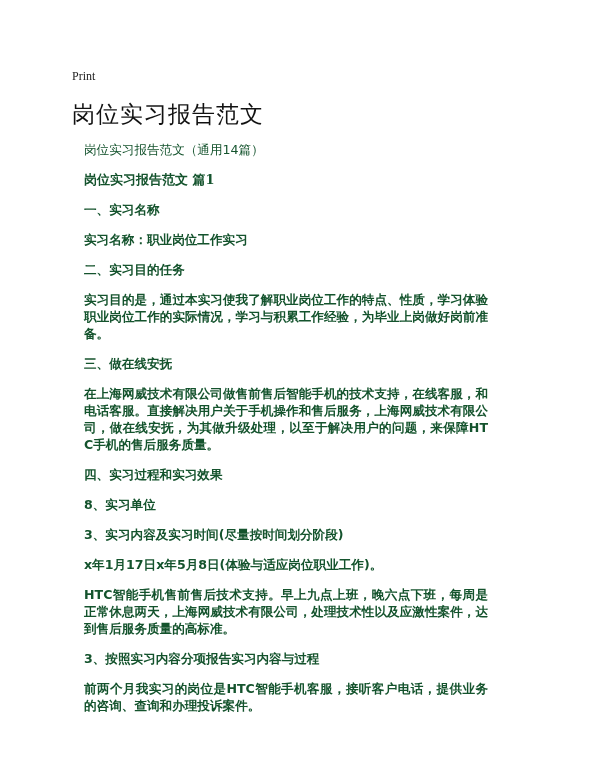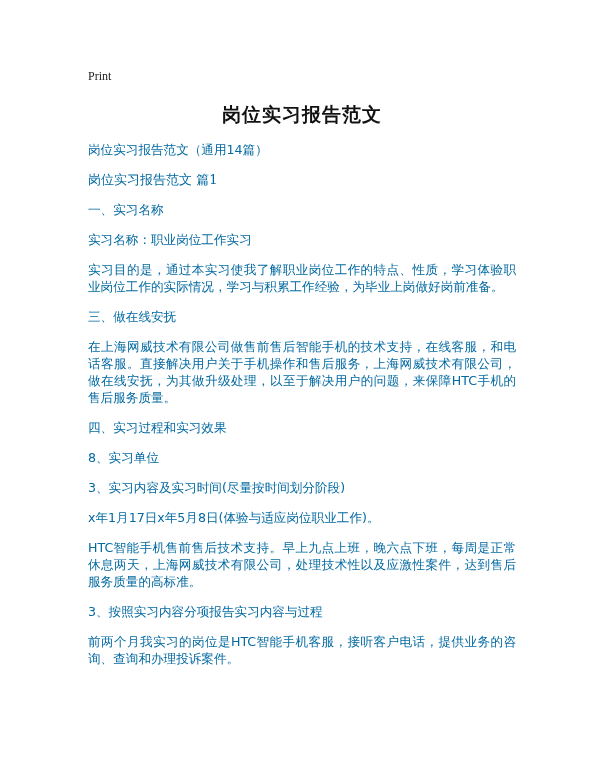--- a/index.html
+++ b/index.html
@@ -10,74 +10,75 @@
     body {
       width: 600px;
       height: 776px;
       position: relative;
       overflow: hidden;
       color: #1a1a1a;
       font-family: "DejaVu Sans", "Liberation Sans", sans-serif;
     }
     .page {
       position: absolute;
-      left: 88px;
+      left: 72px;
       top: 68px;
       width: 428px;
     }
     .print-link {
       font-family: "Liberation Serif", "DejaVu Serif", serif;
       font-size: 12px;
       color: #222;
       display: block;
       height: 16px;
       line-height: 16px;
       text-decoration: none;
     }
     .doc-title {
-      text-align: center;
-      font-size: 19px;
-      font-weight: bold;
+      text-align: left;
+      font-size: 23px;
+      font-weight: normal;
       margin: 16px 0 0 0;
       height: 28px;
       line-height: 28px;
       color: #111;
       letter-spacing: 1px;
     }
     .para {
       font-size: 12.6px;
       line-height: 17px;
-      margin: 0;
-      color: #0369a1;
+      margin: 12px;
+      color: #14532d;
       word-break: break-all;
       text-align: justify;
     }
     .subtitle { margin-top: 13px; }
     .section-heading {
-      font-weight: normal;
+      font-weight: bold;
       margin-top: 13px;
       font-family: "DejaVu Serif", "Liberation Serif", serif;
       font-size: 13px;
     }
-    .gap { margin-top: 13px; }
+    .gap { margin-top: 13px; font-weight: bold; }
   </style>
 </head>
 <body>
 
 <div class="page">
   <a class="print-link">Print</a>
 
   <h1 class="doc-title">岗位实习报告范文</h1>
 
   <p class="para subtitle">岗位实习报告范文（通用14篇）</p>
 
   <p class="para section-heading">岗位实习报告范文 篇1</p>
 
   <p class="para gap">一、实习名称</p>
   <p class="para gap">实习名称：职业岗位工作实习</p>
+  <p class="para gap">二、实习目的任务</p>
   <p class="para gap">实习目的是，通过本实习使我了解职业岗位工作的特点、性质，学习体验职业岗位工作的实际情况，学习与积累工作经验，为毕业上岗做好岗前准备。</p>
   <p class="para gap">三、做在线安抚</p>
   <p class="para gap">在上海网威技术有限公司做售前售后智能手机的技术支持，在线客服，和电话客服。直接解决用户关于手机操作和售后服务，上海网威技术有限公司，做在线安抚，为其做升级处理，以至于解决用户的问题，来保障HTC手机的售后服务质量。</p>
   <p class="para gap">四、实习过程和实习效果</p>
   <p class="para gap">8、实习单位</p>
   <p class="para gap">3、实习内容及实习时间(尽量按时间划分阶段)</p>
   <p class="para gap">x年1月17日x年5月8日(体验与适应岗位职业工作)。</p>
   <p class="para gap">HTC智能手机售前售后技术支持。早上九点上班，晚六点下班，每周是正常休息两天，上海网威技术有限公司，处理技术性以及应激性案件，达到售后服务质量的高标准。</p>
   <p class="para gap">3、按照实习内容分项报告实习内容与过程</p>
   <p class="para gap">前两个月我实习的岗位是HTC智能手机客服，接听客户电话，提供业务的咨询、查询和办理投诉案件。</p>

